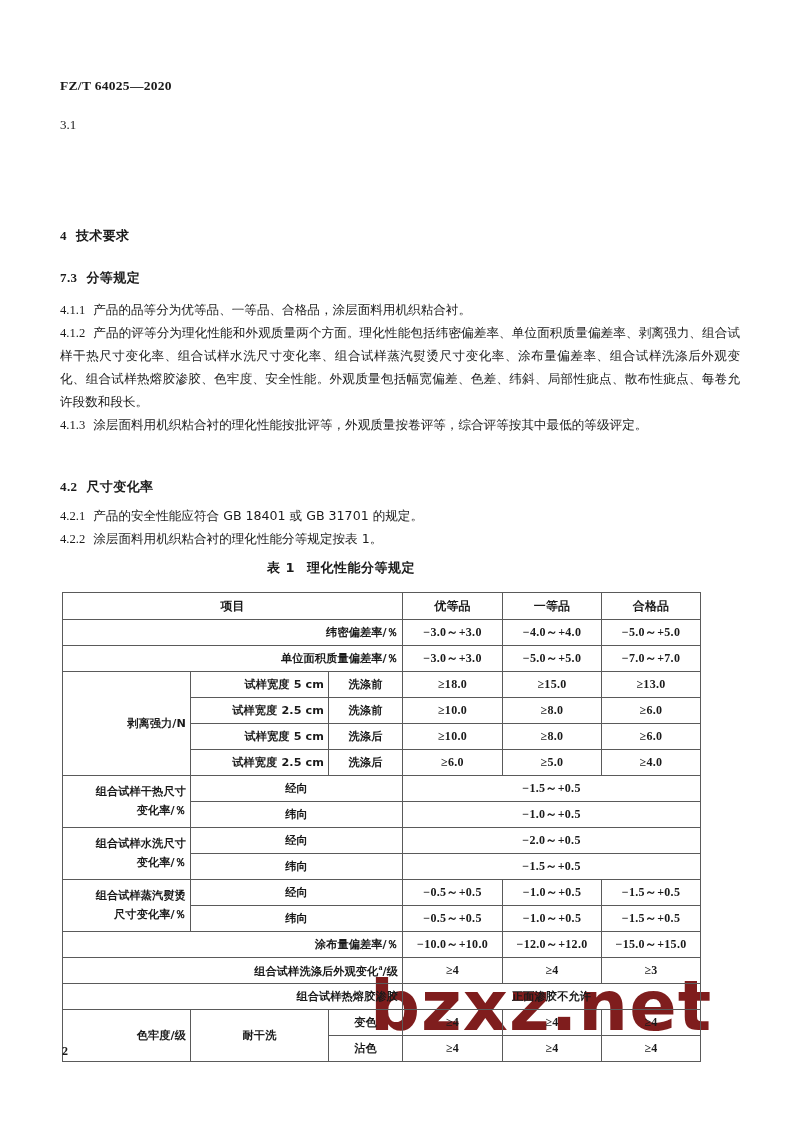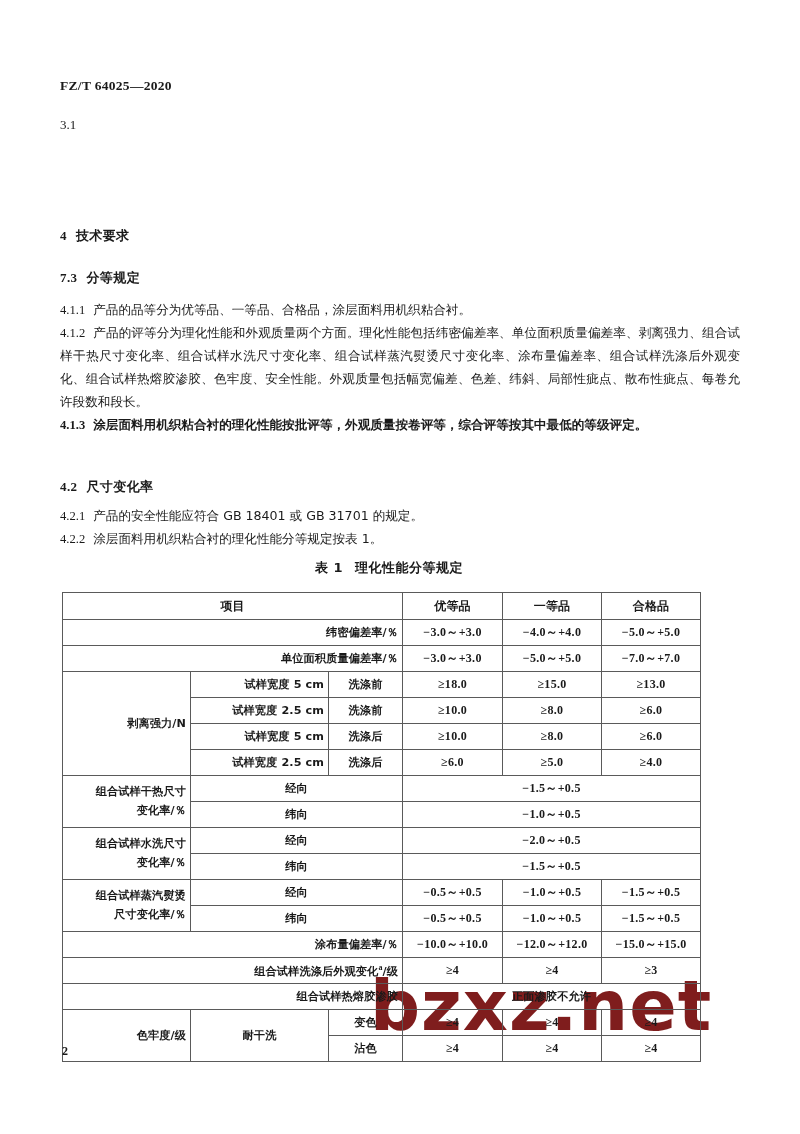--- a/index.html
+++ b/index.html
@@ -111,21 +111,20 @@
   .table-caption {
     position: absolute;
     left: 0;
     top: 559px;
     width: 682px;
     text-align: center;
     font-family: "DejaVu Sans", "Liberation Sans", sans-serif;
     font-weight: 700;
     font-size: 13px;
     letter-spacing: 0.5px;
-    padding-left: 48px;
   }
   table.spec {
     position: absolute;
     left: 62px;
     top: 592px;
     width: 638px;
     border-collapse: collapse;
     table-layout: fixed;
     background: transparent;
   }
@@ -214,21 +213,21 @@
         <span class="lead">4.1.1</span><span>产品的品等分为优等品、一等品、合格品，涂层面料用机织粘合衬。</span>
       </div>
     </div>
 
     <div class="block" style="top:322px;">
       <div class="numbered">
         <span class="lead">4.1.2</span><span>产品的评等分为理化性能和外观质量两个方面。理化性能包括纬密偏差率、单位面积质量偏差率、剥离强力、组合试样干热尺寸变化率、组合试样水洗尺寸变化率、组合试样蒸汽熨烫尺寸变化率、涂布量偏差率、组合试样洗涤后外观变化、组合试样热熔胶渗胶、色牢度、安全性能。外观质量包括幅宽偏差、色差、纬斜、局部性疵点、散布性疵点、每卷允许段数和段长。</span>
       </div>
     </div>
 
-    <div class="block" style="top:414px;font-weight:bold;">
+    <div class="block" style="top:414px;">
       <div class="numbered">
         <span class="lead">4.1.3</span><span>涂层面料用机织粘合衬的理化性能按批评等，外观质量按卷评等，综合评等按其中最低的等级评定。</span>
       </div>
     </div>
 
     <div class="block" style="top:478px;">
       <div class="heading">
         <span class="num">4.2</span><span>尺寸变化率</span>
       </div>
     </div>

